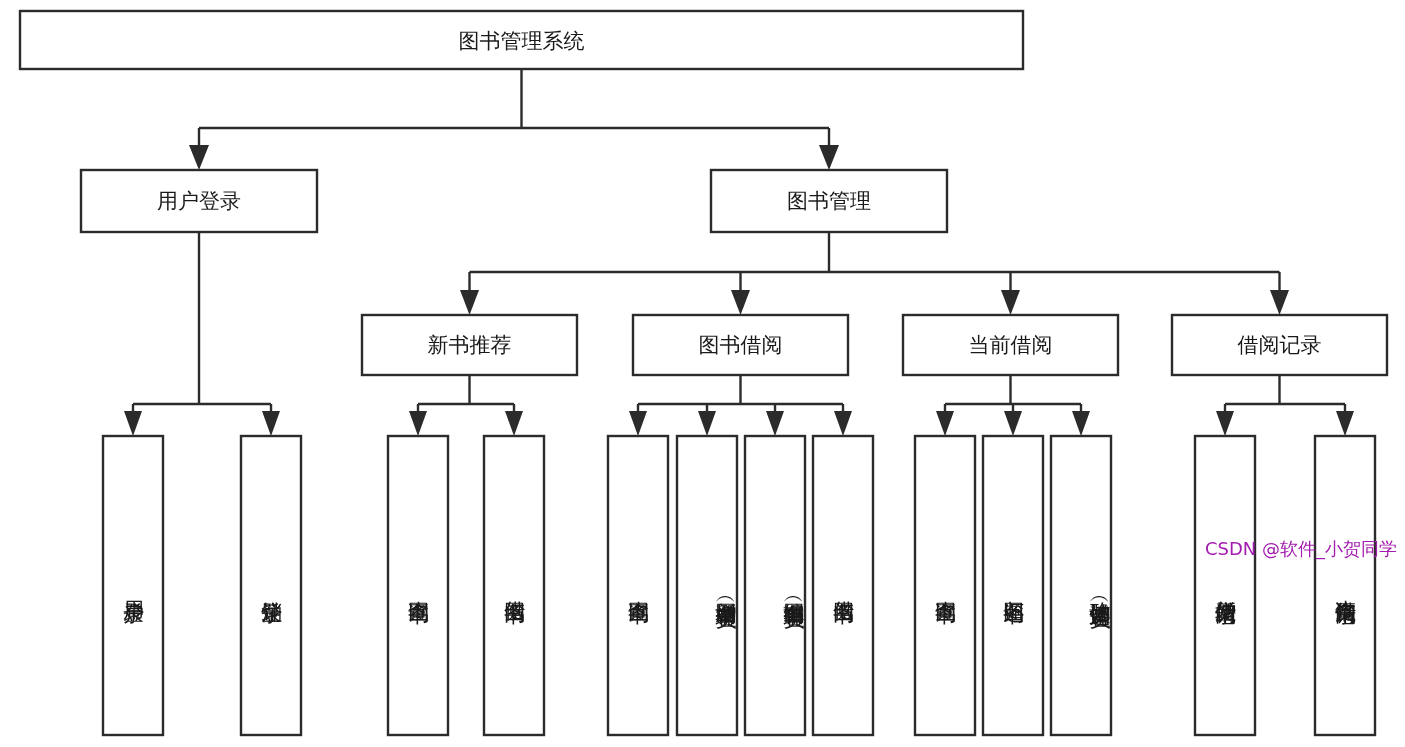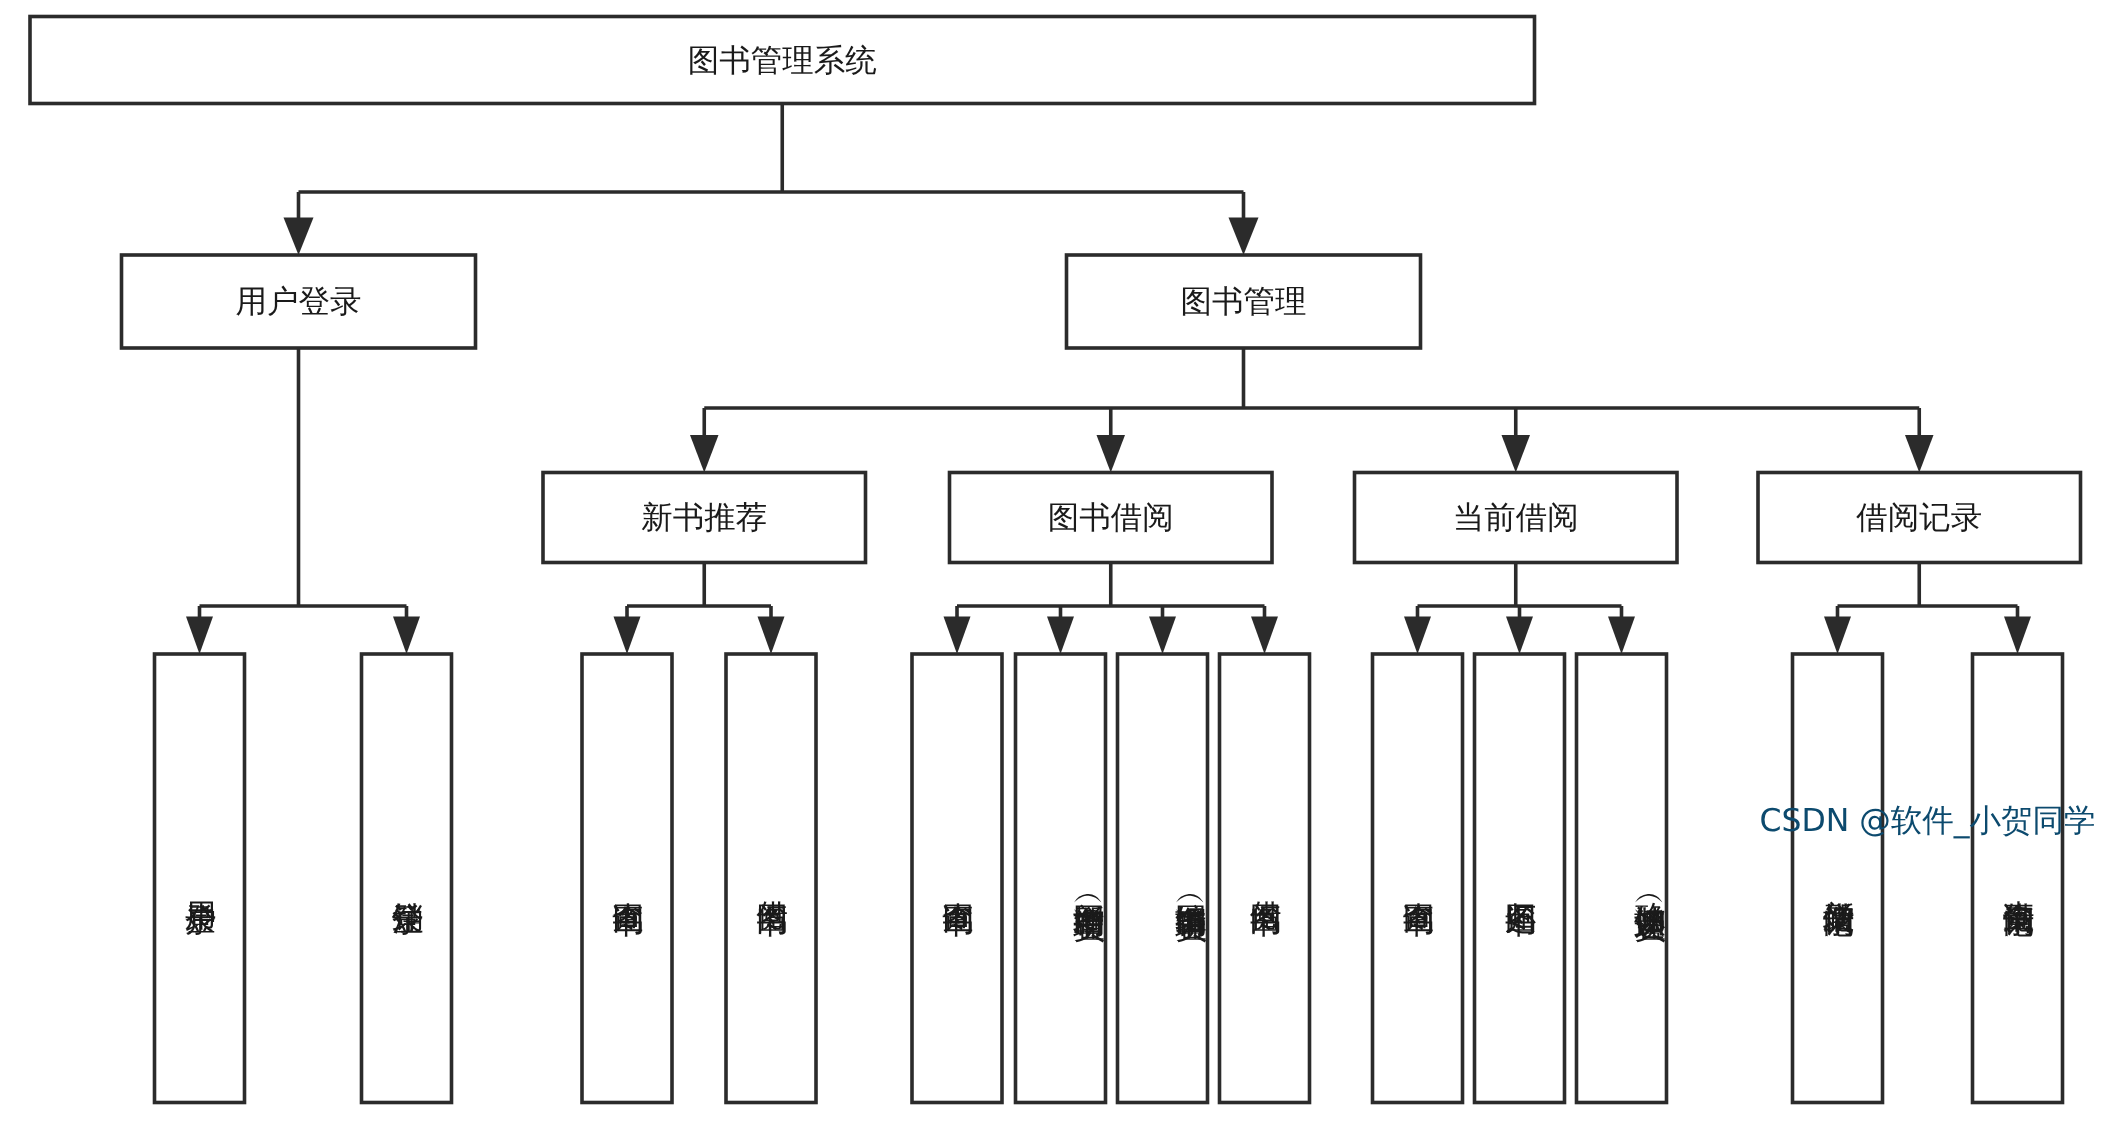--- a/index.html
+++ b/index.html
@@ -64,22 +64,22 @@
     align-items: center;
     justify-content: center;
     pointer-events: none;
     user-select: none;
   }
   .watermark {
     position: absolute;
     right: 8px;
     bottom: 6px;
     font-family: "DejaVu Sans", "Liberation Sans", sans-serif;
-    font-size: 21px;
-    color: #0c4a6e;
+    font-size: 18px;
+    color: #a21caf;
     white-space: nowrap;
     user-select: none;
   }
 </style>
 </head>
 <body>
 
 <div id="diagram-root">
 
   <svg class="diagram-canvas" viewBox="0 0 1405 747">

